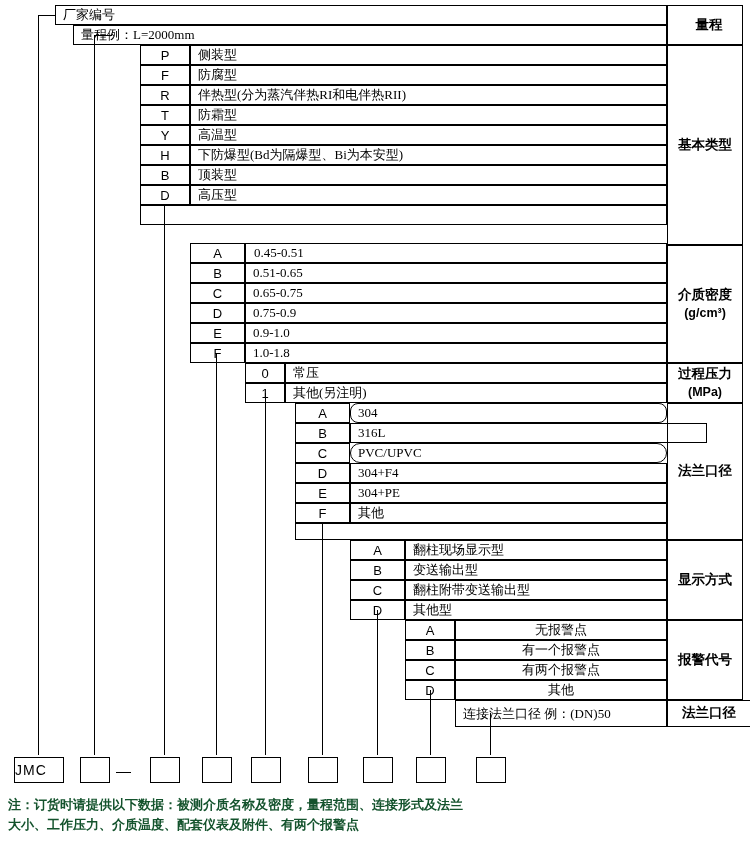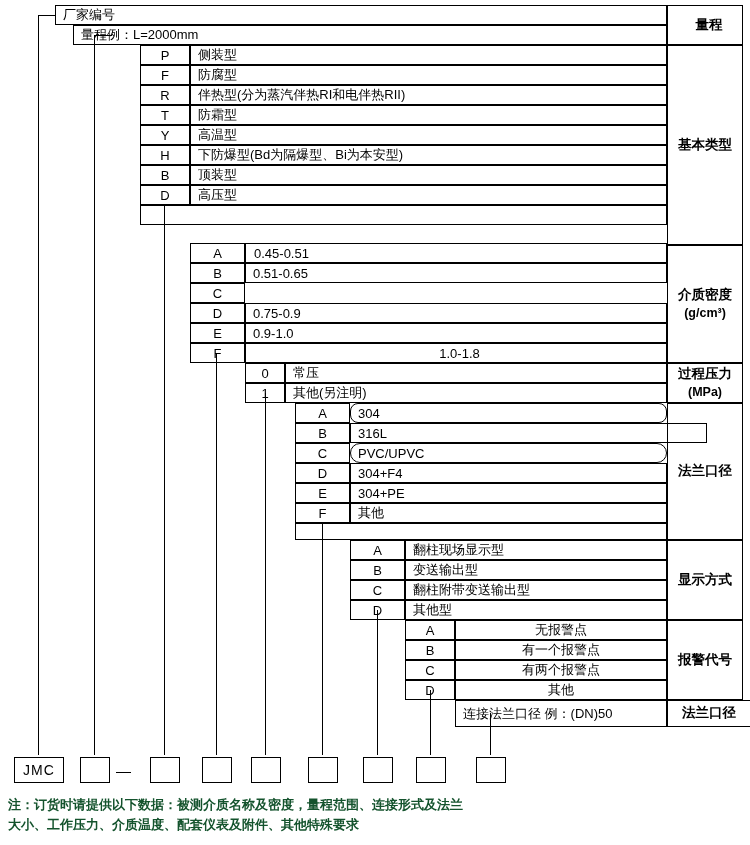--- a/index.html
+++ b/index.html
@@ -11,38 +11,38 @@
     color:#000;
     position:relative;
     overflow:hidden;
   }
   #canvas{position:relative;width:750px;height:845px;}
 
   
   .cell{position:absolute;box-sizing:border-box;display:flex;align-items:center;}
   .bx{border:1px solid #000;}
   .code{justify-content:center;font-size:13px;}
-  .desc{padding-left:7px;font-size:13px;}
+  .desc{padding-left:7px;font-size:13px;font-family:Liberation Serif, serif;}
   .rowline{position:absolute;background:#000;height:1px;}
   .vline{position:absolute;background:#000;width:1px;}
 
   .grouplabel{
     position:absolute;box-sizing:border-box;border:1px solid #000;
     display:flex;flex-direction:column;align-items:center;justify-content:center;
     font-weight:bold;font-size:13.5px;text-align:center;line-height:1.35;
   }
   .grouplabel .sub{font-weight:bold;font-size:12.5px;}
 
   .legbox{
     position:absolute;box-sizing:border-box;border:1px solid #000;
     height:26px;background:#fff;
   }
   .jmc{
     position:absolute;box-sizing:border-box;border:1px solid #000;
-    height:26px;display:flex;align-items:center;justify-content:center;
+    height:26px;display:flex;align-items:center;justify-content:flex-start;
     font-size:14px;letter-spacing:1px;
   }
   .dash{position:absolute;font-size:15px;}
 
   .note{
     position:absolute;left:8px;width:740px;
     color:#14532d;font-weight:bold;font-size:13px;line-height:1.55;
   }
 </style>
 </head>
@@ -152,39 +152,42 @@
   <div class="cell bx code" style="left:190px;top:263px;width:55px;height:20px;">
     <span>B</span>
     </div>
   <div class="cell bx desc" style="left:245px;top:263px;width:422px;height:20px;">
     <span>0.51-0.65</span>
     </div>
 
   <div class="cell bx code" style="left:190px;top:283px;width:55px;height:20px;">
     <span>C</span>
     </div>
+  <div class="cell bx desc" style="left:245px;top:283px;width:422px;height:20px;">
+    <span>0.65-0.75</span>
+    </div>
 
   <div class="cell bx code" style="left:190px;top:303px;width:55px;height:20px;">
     <span>D</span>
     </div>
   <div class="cell bx desc" style="left:245px;top:303px;width:422px;height:20px;">
     <span>0.75-0.9</span>
     </div>
 
   <div class="cell bx code" style="left:190px;top:323px;width:55px;height:20px;">
     <span>E</span>
     </div>
   <div class="cell bx desc" style="left:245px;top:323px;width:422px;height:20px;">
     <span>0.9-1.0</span>
     </div>
 
   <div class="cell bx code" style="left:190px;top:343px;width:55px;height:20px;">
     <span>F</span>
     </div>
-  <div class="cell bx desc" style="left:245px;top:343px;width:422px;height:20px;justify-content:center;">
+  <div class="cell bx desc" style="left:245px;top:343px;width:422px;height:20px;">
     <span>1.0-1.8</span>
     </div>
 
   <div class="cell bx code" style="left:245px;top:363px;width:40px;height:20px;">
     <span>0</span>
     </div>
   <div class="cell bx desc" style="left:285px;top:363px;width:382px;height:20px;">
     <span>常压</span>
     </div>
 
@@ -322,16 +325,16 @@
   <div class="legbox" style="left:150px;top:757px;width:30px;"></div>
   <div class="legbox" style="left:202px;top:757px;width:30px;"></div>
   <div class="legbox" style="left:251px;top:757px;width:30px;"></div>
   <div class="legbox" style="left:308px;top:757px;width:30px;"></div>
   <div class="legbox" style="left:363px;top:757px;width:30px;"></div>
   <div class="legbox" style="left:416px;top:757px;width:30px;"></div>
   <div class="legbox" style="left:476px;top:757px;width:30px;"></div>
 
   <div class="note" style="top:795px;">
     <div>注：订货时请提供以下数据：被测介质名称及密度，量程范围、连接形式及法兰</div>
-    <div>大小、工作压力、介质温度、配套仪表及附件、其他特殊要求</div>
+    <div>大小、工作压力、介质温度、配套仪表及附件、有两个报警点</div>
   </div>
 
 </div>
 
 </body></html>

